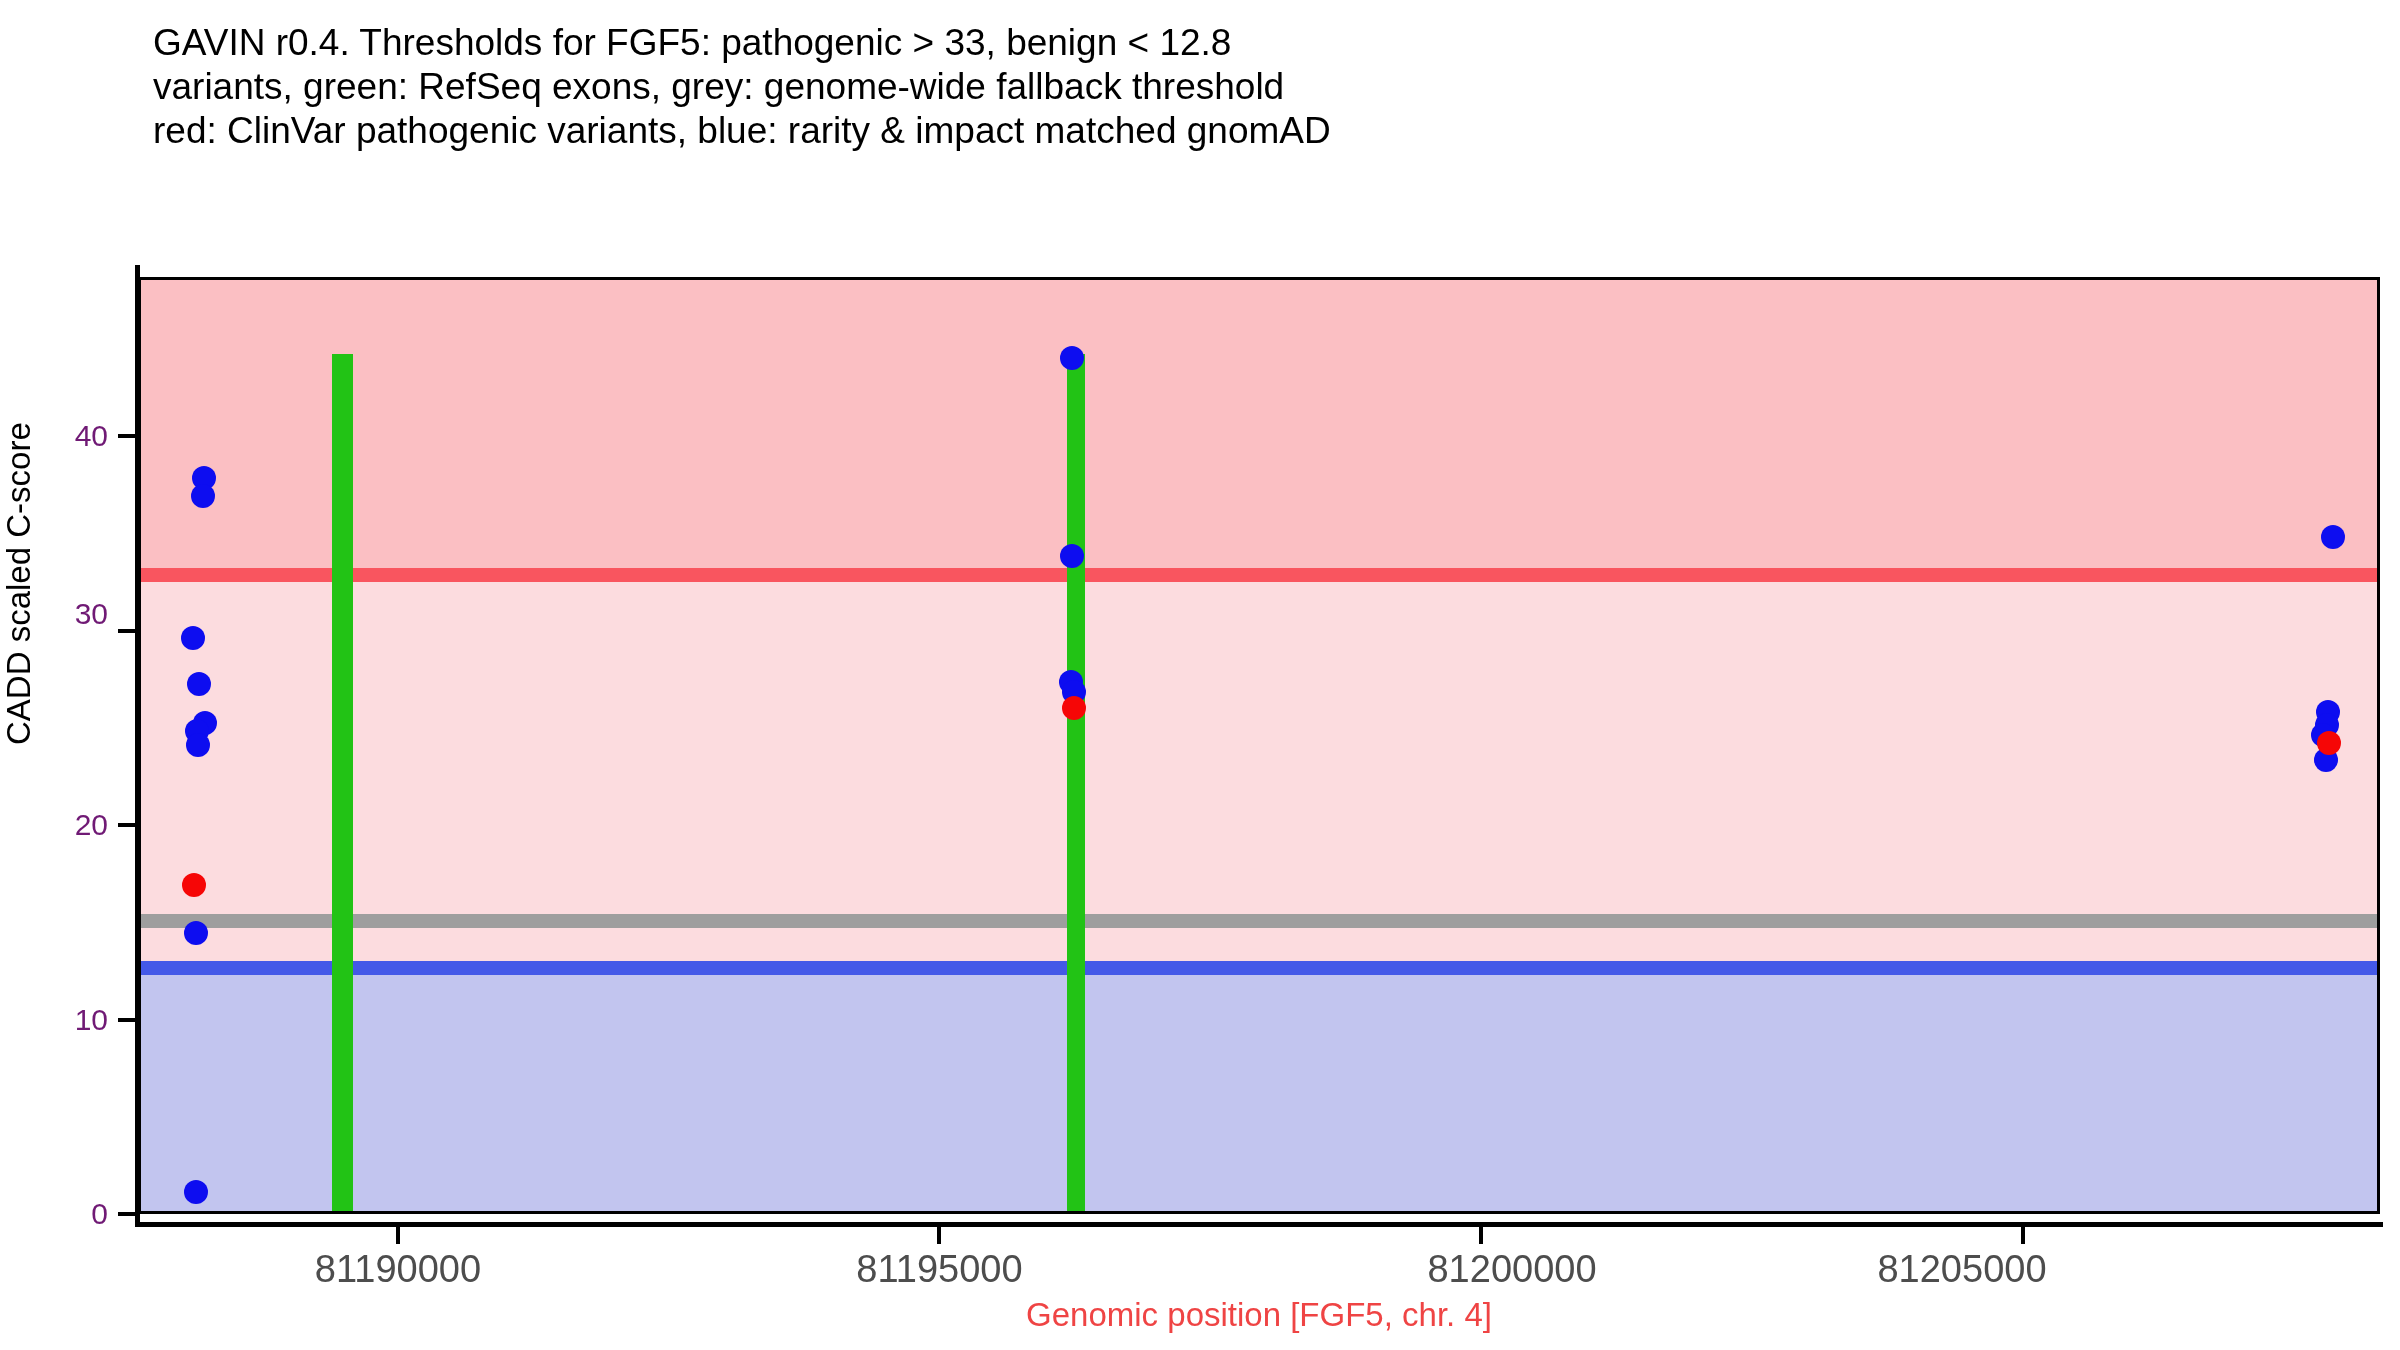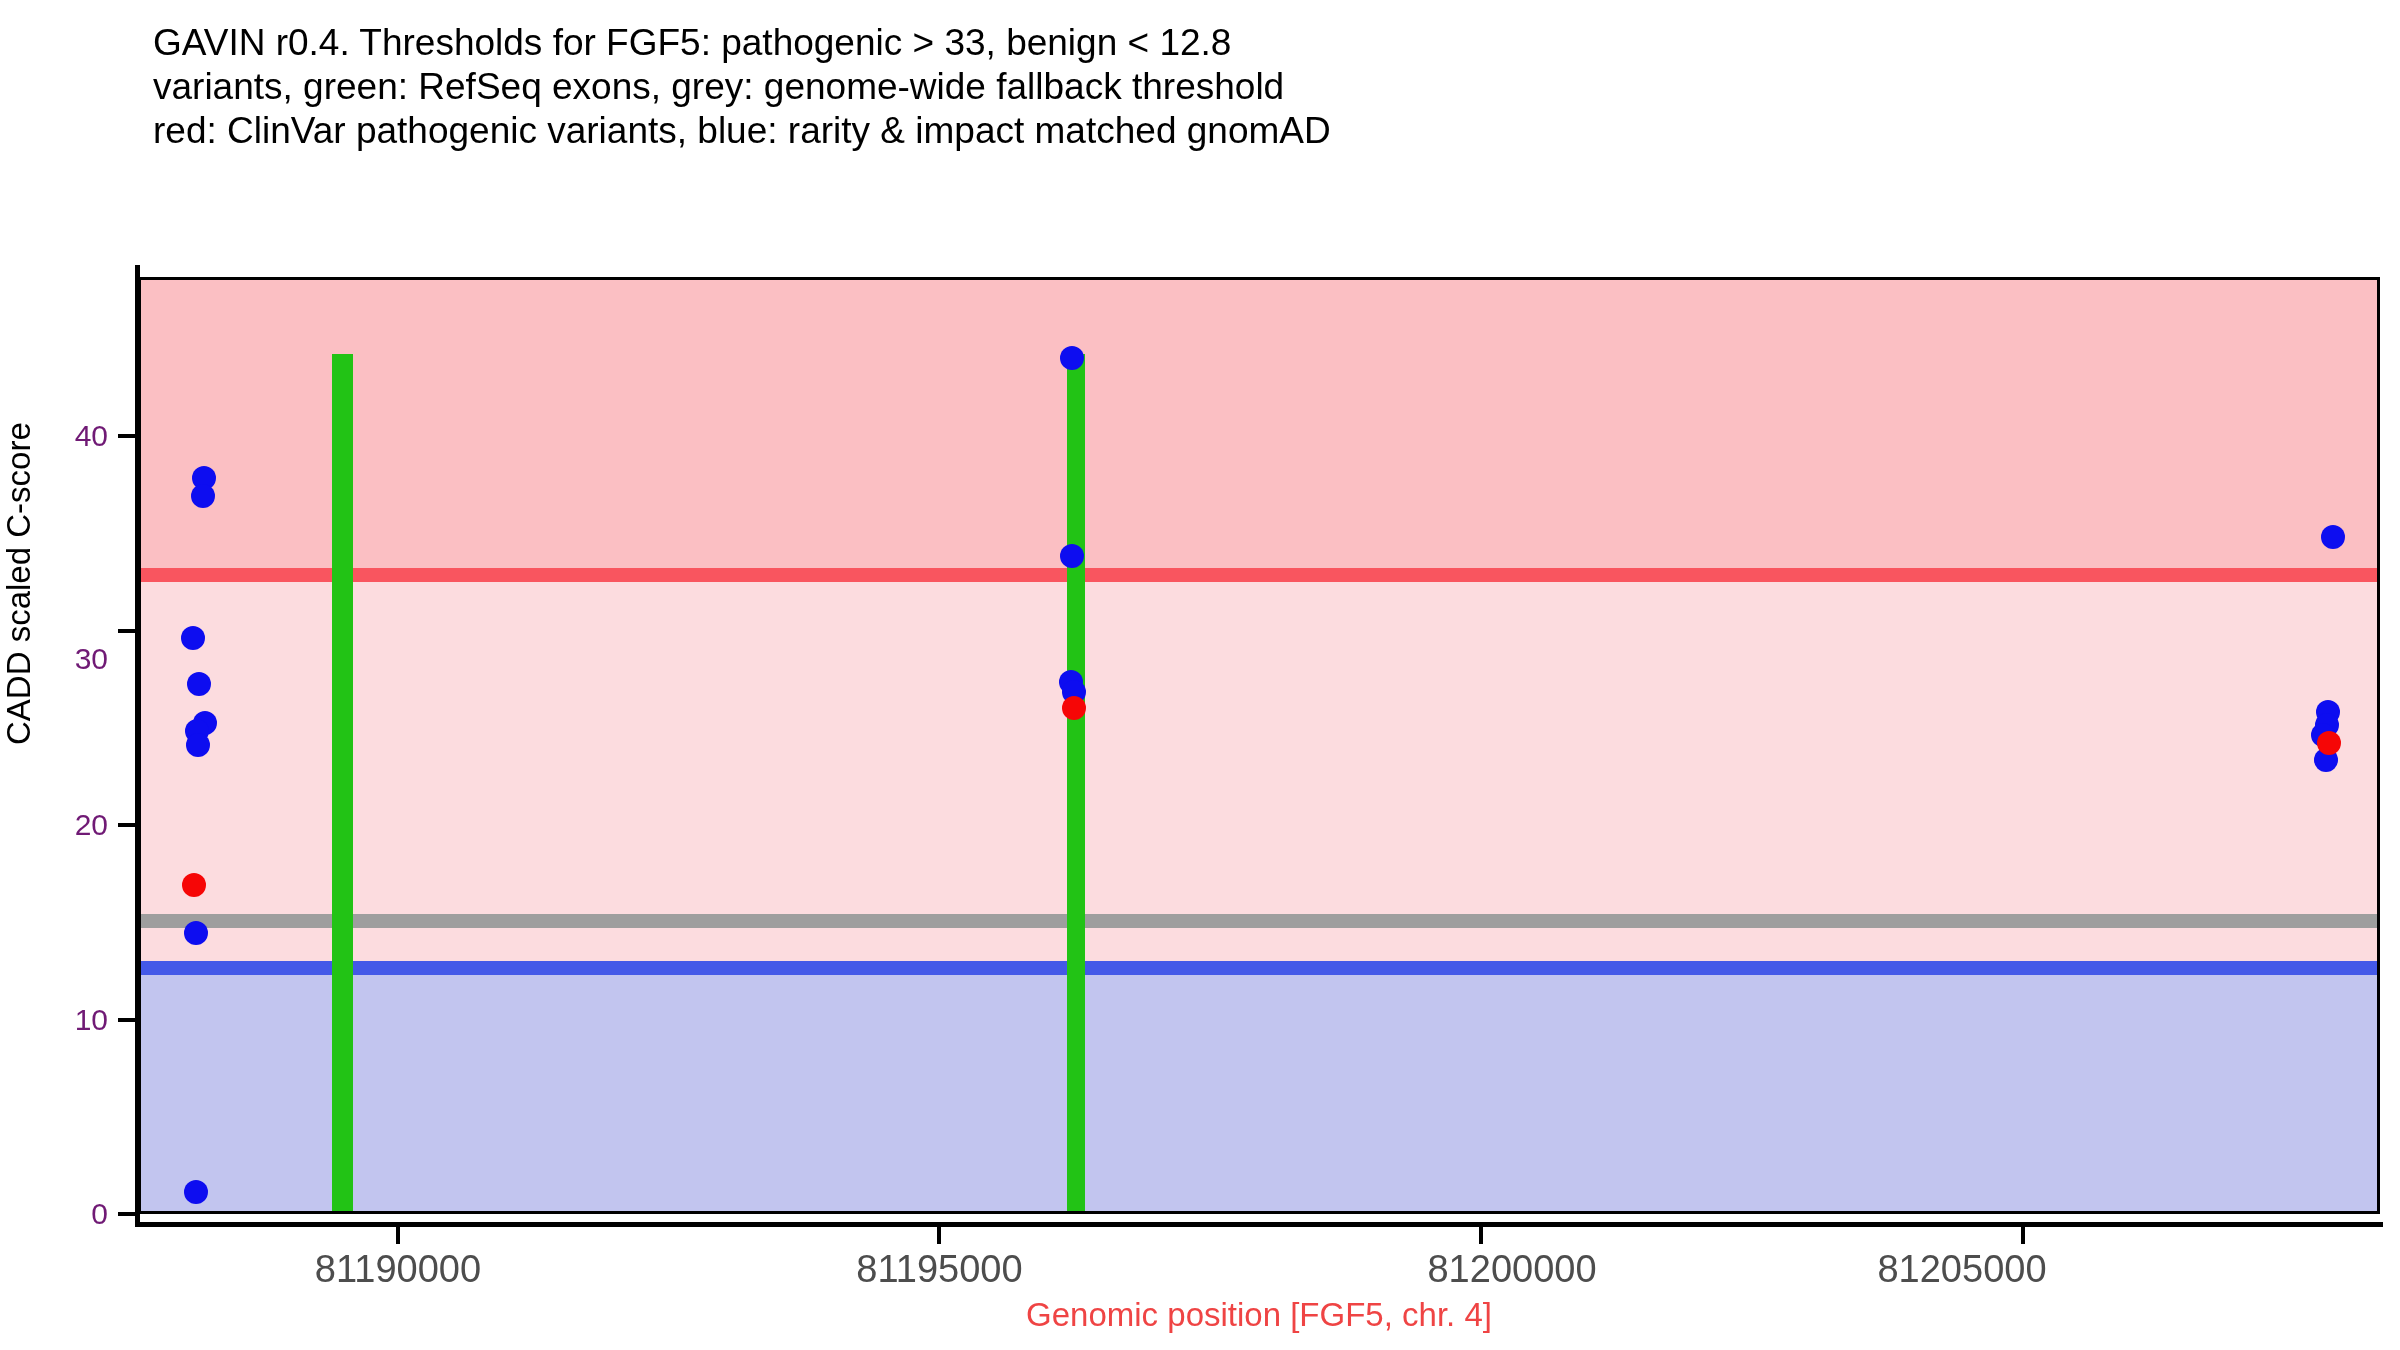--- a/index.html
+++ b/index.html
@@ -93,21 +93,21 @@
   <div class="axis-line x-axis"></div>
 
   <div id="y-ticks">
       <div class="tick ytick" style="top: 1212px;"></div>
       <div class="ylab" style="top: 1214px; left: 40px; width: 68px;">0</div>
       <div class="tick ytick" style="top: 1017.6px;"></div>
       <div class="ylab" style="top: 1019.6px; left: 40px; width: 68px;">10</div>
       <div class="tick ytick" style="top: 823.203px;"></div>
       <div class="ylab" style="top: 825.203px; left: 40px; width: 68px;">20</div>
       <div class="tick ytick" style="top: 628.805px;"></div>
-      <div class="ylab" style="top: 659px; left: 40px; width: 68px;">30</div>
+      <div class="ylab" style="top: 614px; left: 40px; width: 68px;">30</div>
       <div class="tick ytick" style="top: 434.407px;"></div>
       <div class="ylab" style="top: 436.407px; left: 40px; width: 68px;">40</div>
     </div>
   <div id="x-ticks">
       <div class="tick xtick" style="left: 395.942px;"></div>
       <div class="xlab" style="left: 397.942px;">81190000</div>
       <div class="tick xtick" style="left: 937.488px;"></div>
       <div class="xlab" style="left: 939.488px;">81195000</div>
       <div class="tick xtick" style="left: 1479.03px;"></div>
       <div class="xlab" style="left: 1481.03px; margin-left: 31px;">81200000</div>

